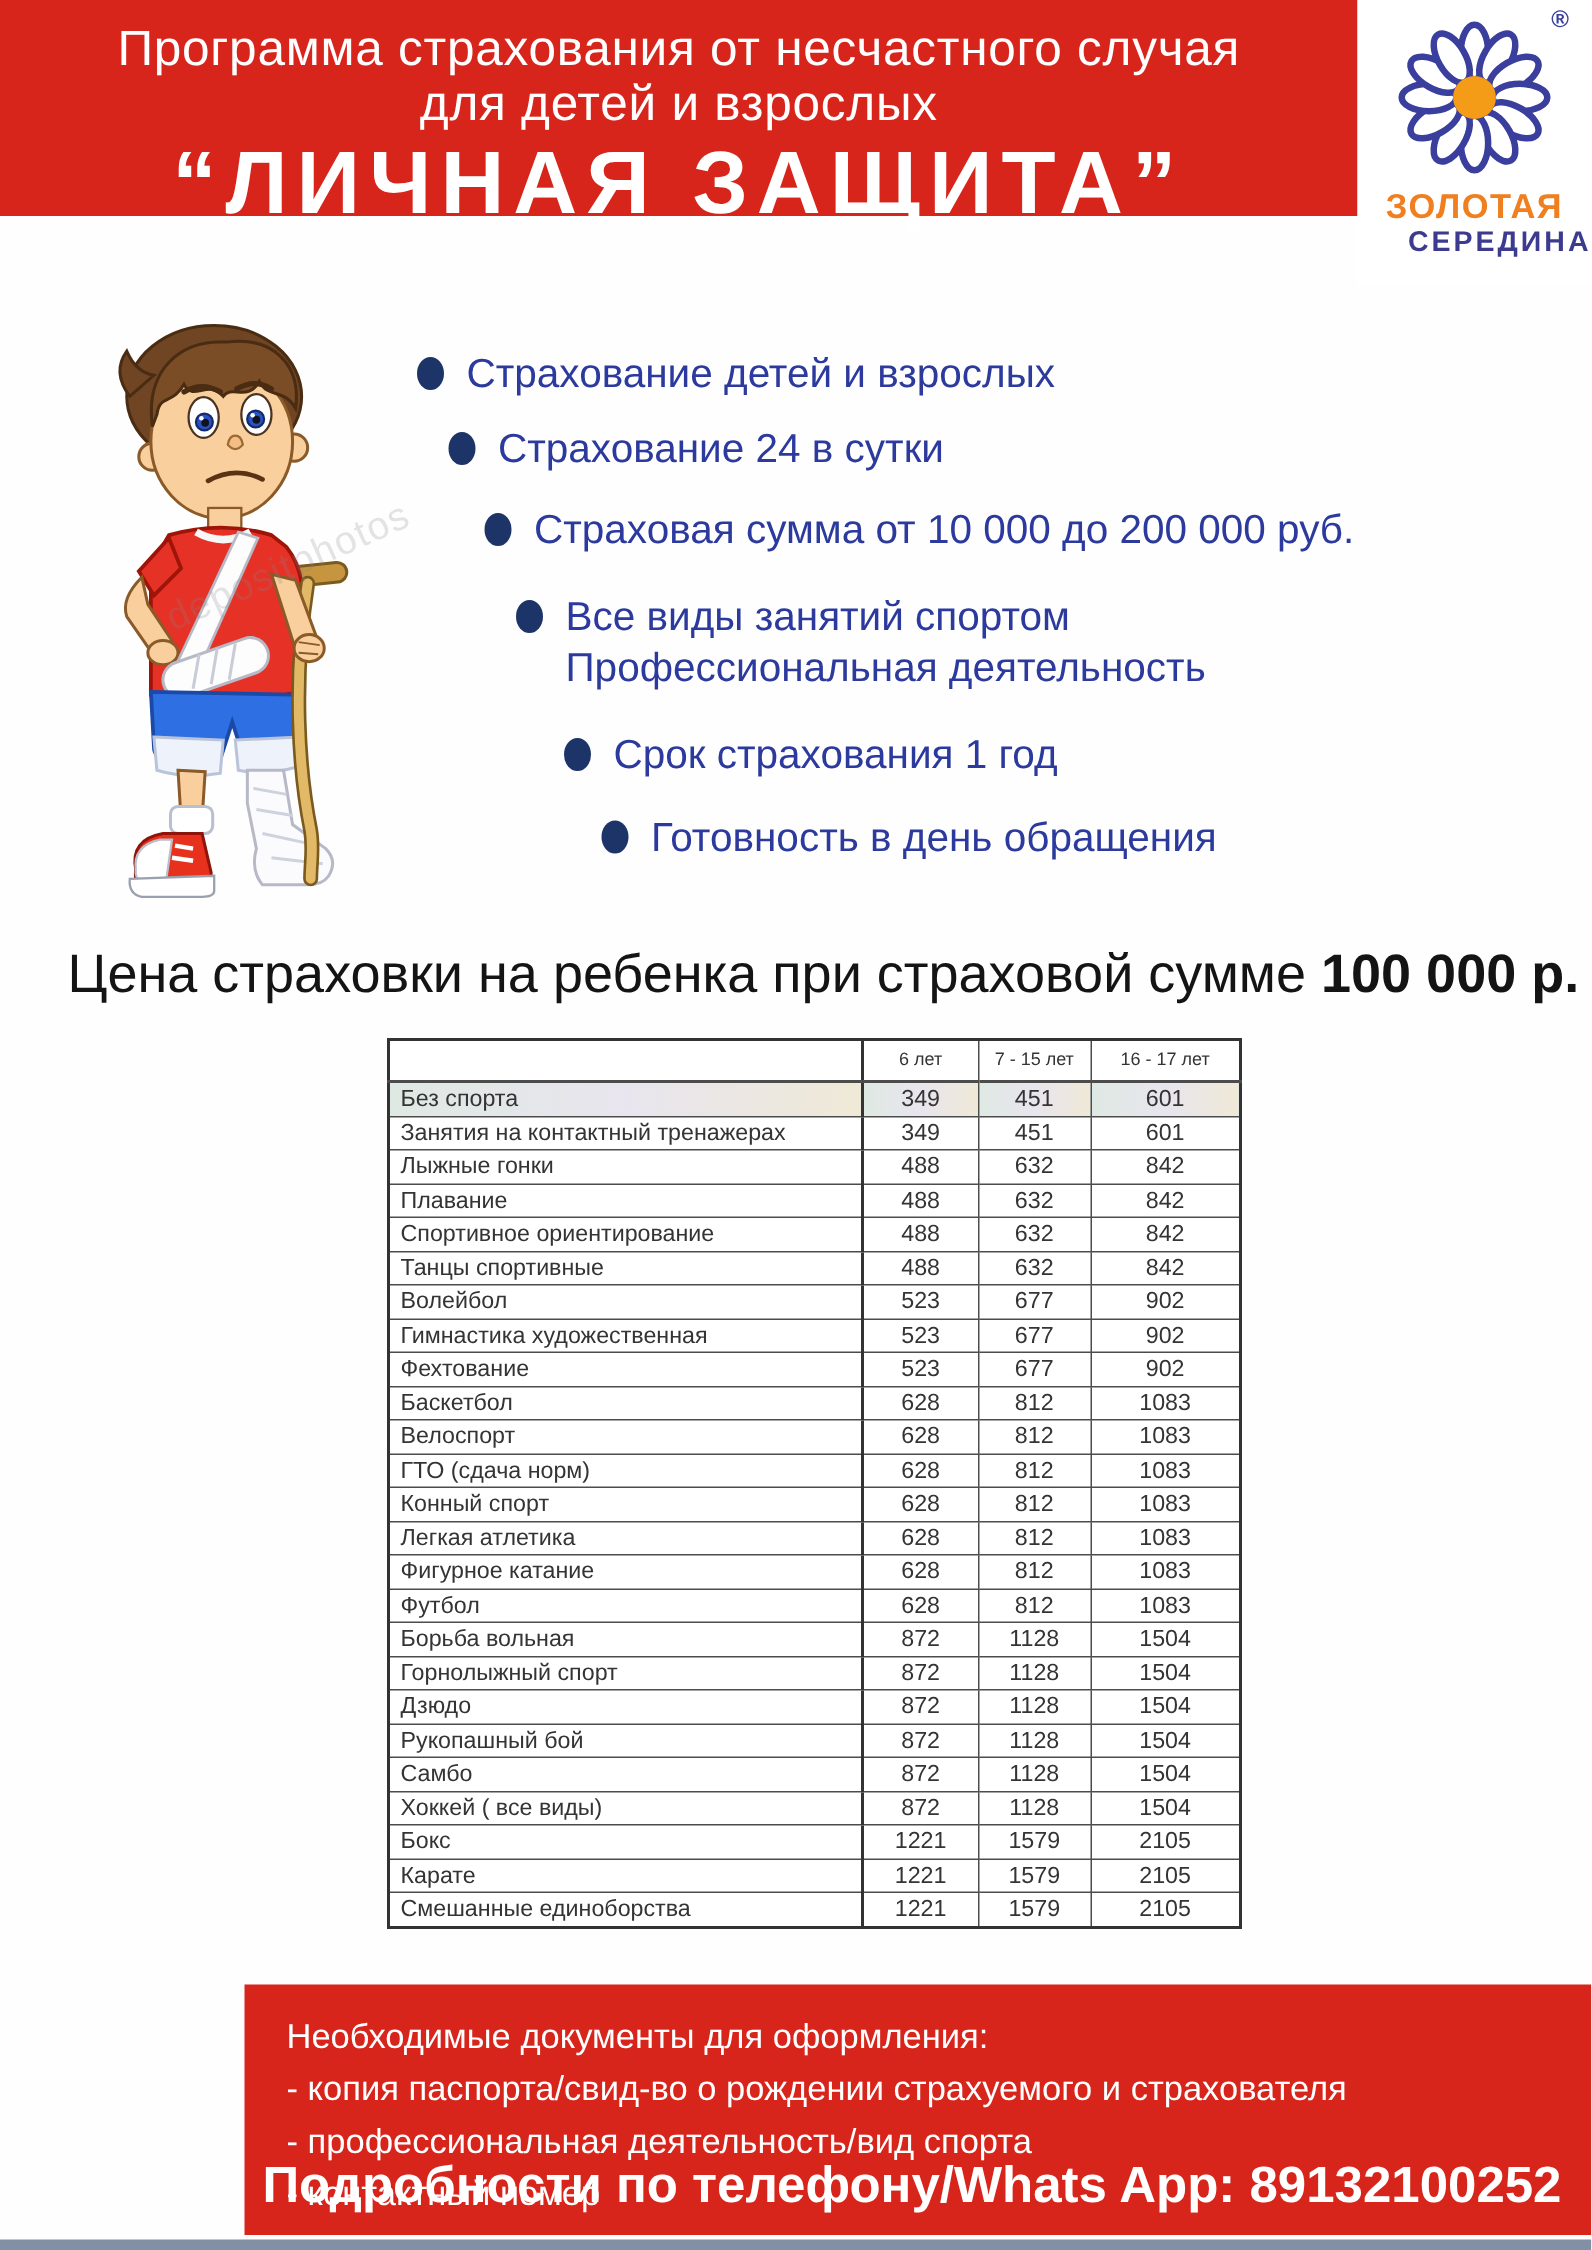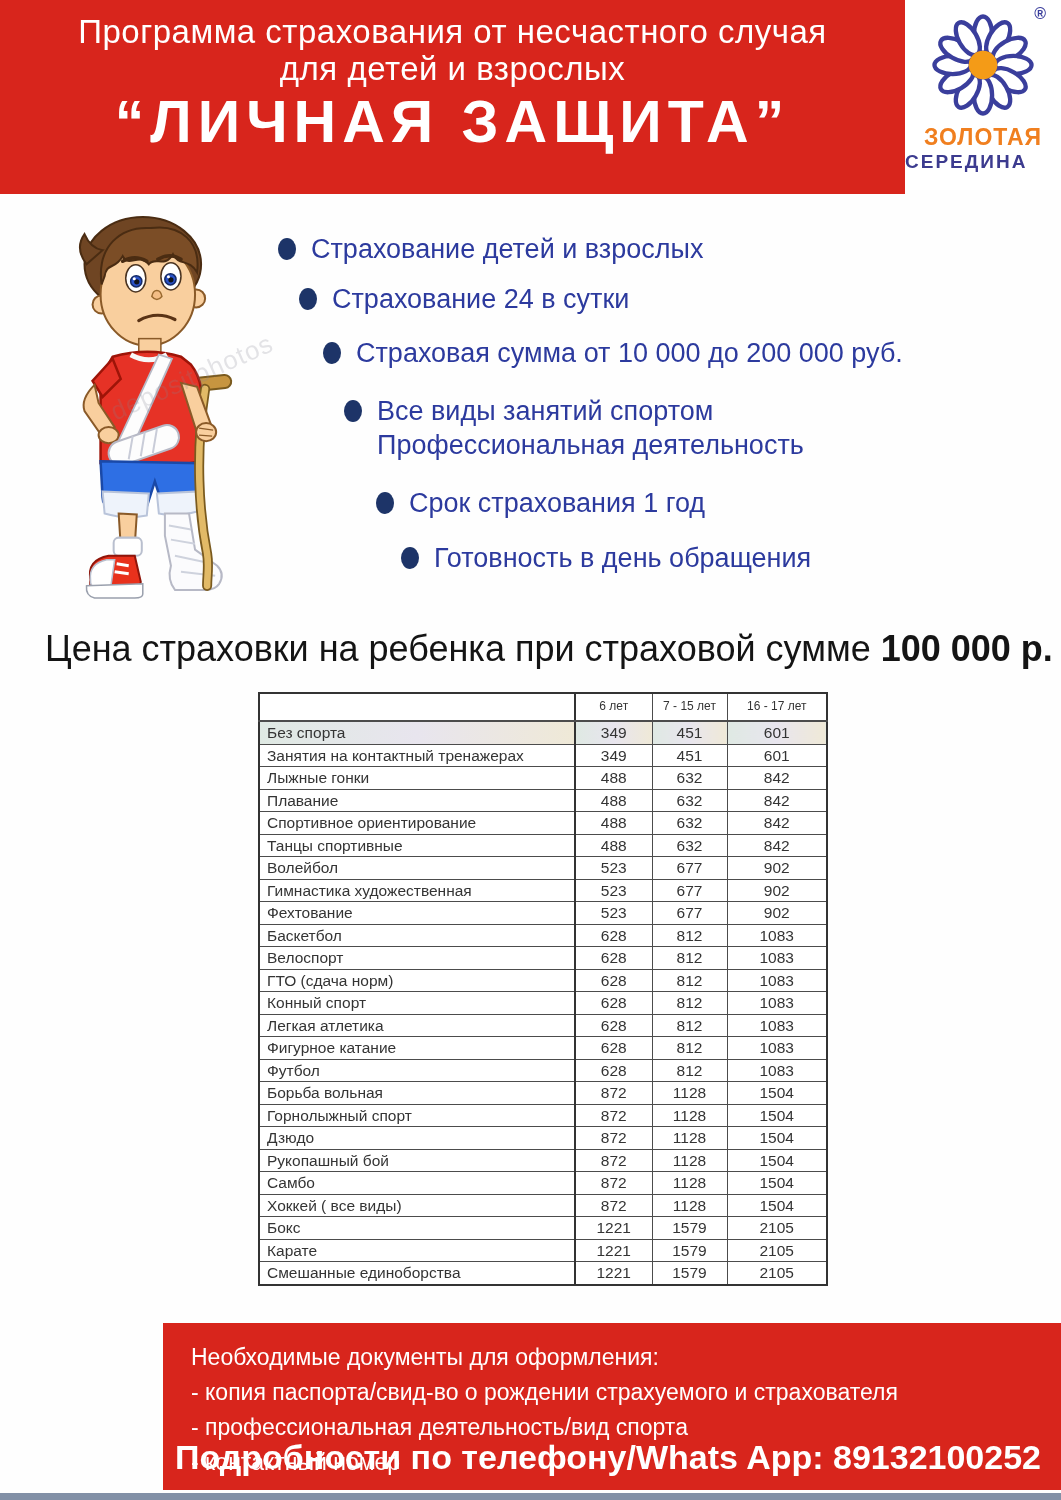--- a/index.html
+++ b/index.html
@@ -3,36 +3,36 @@
 <meta charset="utf-8">
 <style>
   html,body{margin:0;padding:0;background:#ffffff;}
   .page{
     position:relative;width:1061px;height:1500px;margin:0 auto;
     background:#fefefe;overflow:hidden;
     font-family:"Liberation Sans", sans-serif;
   }
   
   .header-red{
-    position:absolute;left:0;top:0;width:905px;height:194px;
+    position:absolute;left:0;top:0;width:905px;height:144px;
     background:#d8251c;color:#fff;text-align:center;
   }
   .header-line{font-size:33px;line-height:37px;letter-spacing:.5px;white-space:nowrap;}
   .header-line.first{margin-top:13px;}
   .header-title{
     font-size:59px;font-weight:bold;letter-spacing:6px;line-height:66px;
     margin-top:2px;white-space:nowrap;
   }
   
   .logo-panel{position:absolute;left:905px;top:0;width:156px;height:190px;background:#ffffff;}
   .reg-mark{position:absolute;right:15px;top:5px;color:#3a3e9c;font-size:16px;font-weight:bold;}
   .daisy{position:absolute;left:26px;top:13px;width:104px;height:104px;}
   .brand1{position:absolute;left:0;top:124px;width:100%;text-align:center;
     color:#f07f1f;font-weight:bold;font-size:23px;letter-spacing:1px;}
-  .brand2{position:absolute;left:0;top:151px;width:100%;text-align:left;
+  .brand2{position:absolute;left:0;top:151px;width:100%;text-align:right;
     color:#3c3b8f;font-weight:bold;font-size:19px;letter-spacing:2px;}
   
   .illustration{position:absolute;left:68px;top:212px;width:232px;height:402px;}
   .watermark{
     position:absolute;left:-6px;top:150px;width:260px;text-align:center;
     transform:rotate(-24deg);font-size:26px;color:rgba(130,130,145,.22);
     letter-spacing:1px;pointer-events:none;
   }
   
   .benefit{position:absolute;display:flex;align-items:flex-start;

